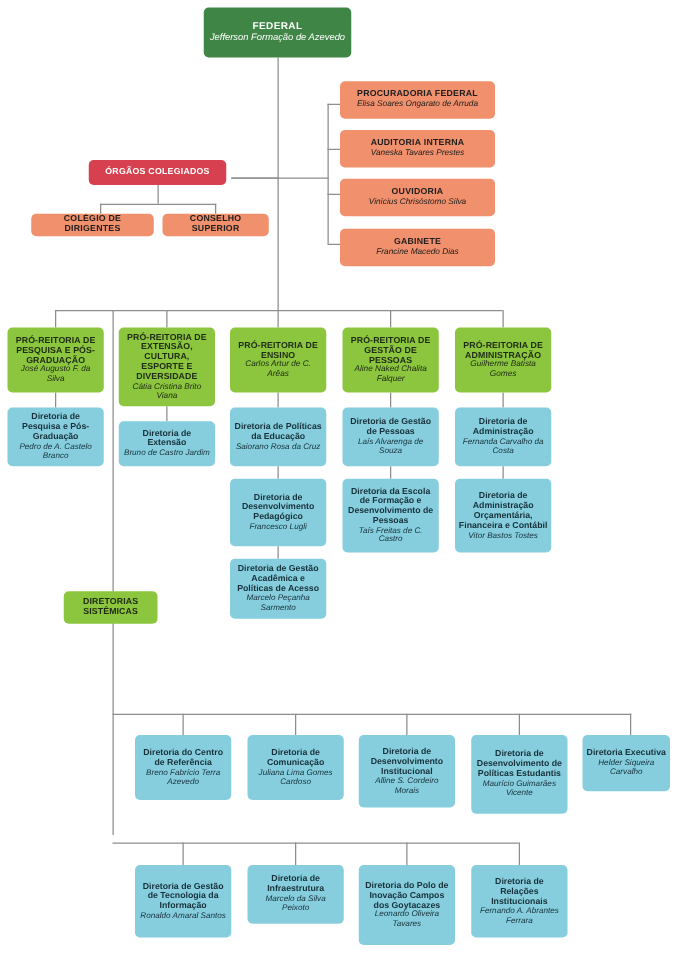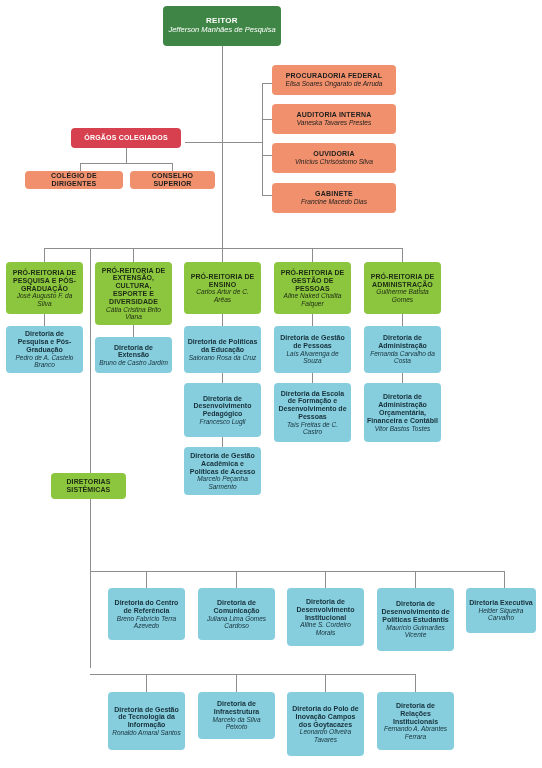--- a/index.html
+++ b/index.html
@@ -115,22 +115,22 @@
   <div class="ln lnv" style="left:415px;top:571px;height:17px;"></div>
   <div class="ln lnv" style="left:504px;top:571px;height:17px;"></div>
 
   <div class="ln lnh" style="left:90px;top:674px;width:325px;"></div>
   <div class="ln lnv" style="left:146px;top:674px;height:18px;"></div>
   <div class="ln lnv" style="left:236px;top:674px;height:18px;"></div>
   <div class="ln lnv" style="left:325px;top:674px;height:18px;"></div>
   <div class="ln lnv" style="left:415px;top:674px;height:18px;"></div>
 
   <div class="box c-reitor" style="left:163px;top:6px;width:118px;height:40px;">
-    <span class="t">REITOR</span>
-    <span class="s">Jefferson Manhães de Pesquisa</span>
+    <span class="t">FEDERAL</span>
+    <span class="s">Jefferson Formação de Azevedo</span>
   </div>
 
   <div class="box c-red" style="left:71px;top:128px;width:110px;height:20px;">
     <span class="t">ÓRGÃOS COLEGIADOS</span>
   </div>
 
   <div class="box c-salmon" style="left:25px;top:171px;width:98px;height:18px;">
     <span class="t">COLÉGIO DE DIRIGENTES</span>
   </div>
   <div class="box c-salmon" style="left:130px;top:171px;width:85px;height:18px;">

